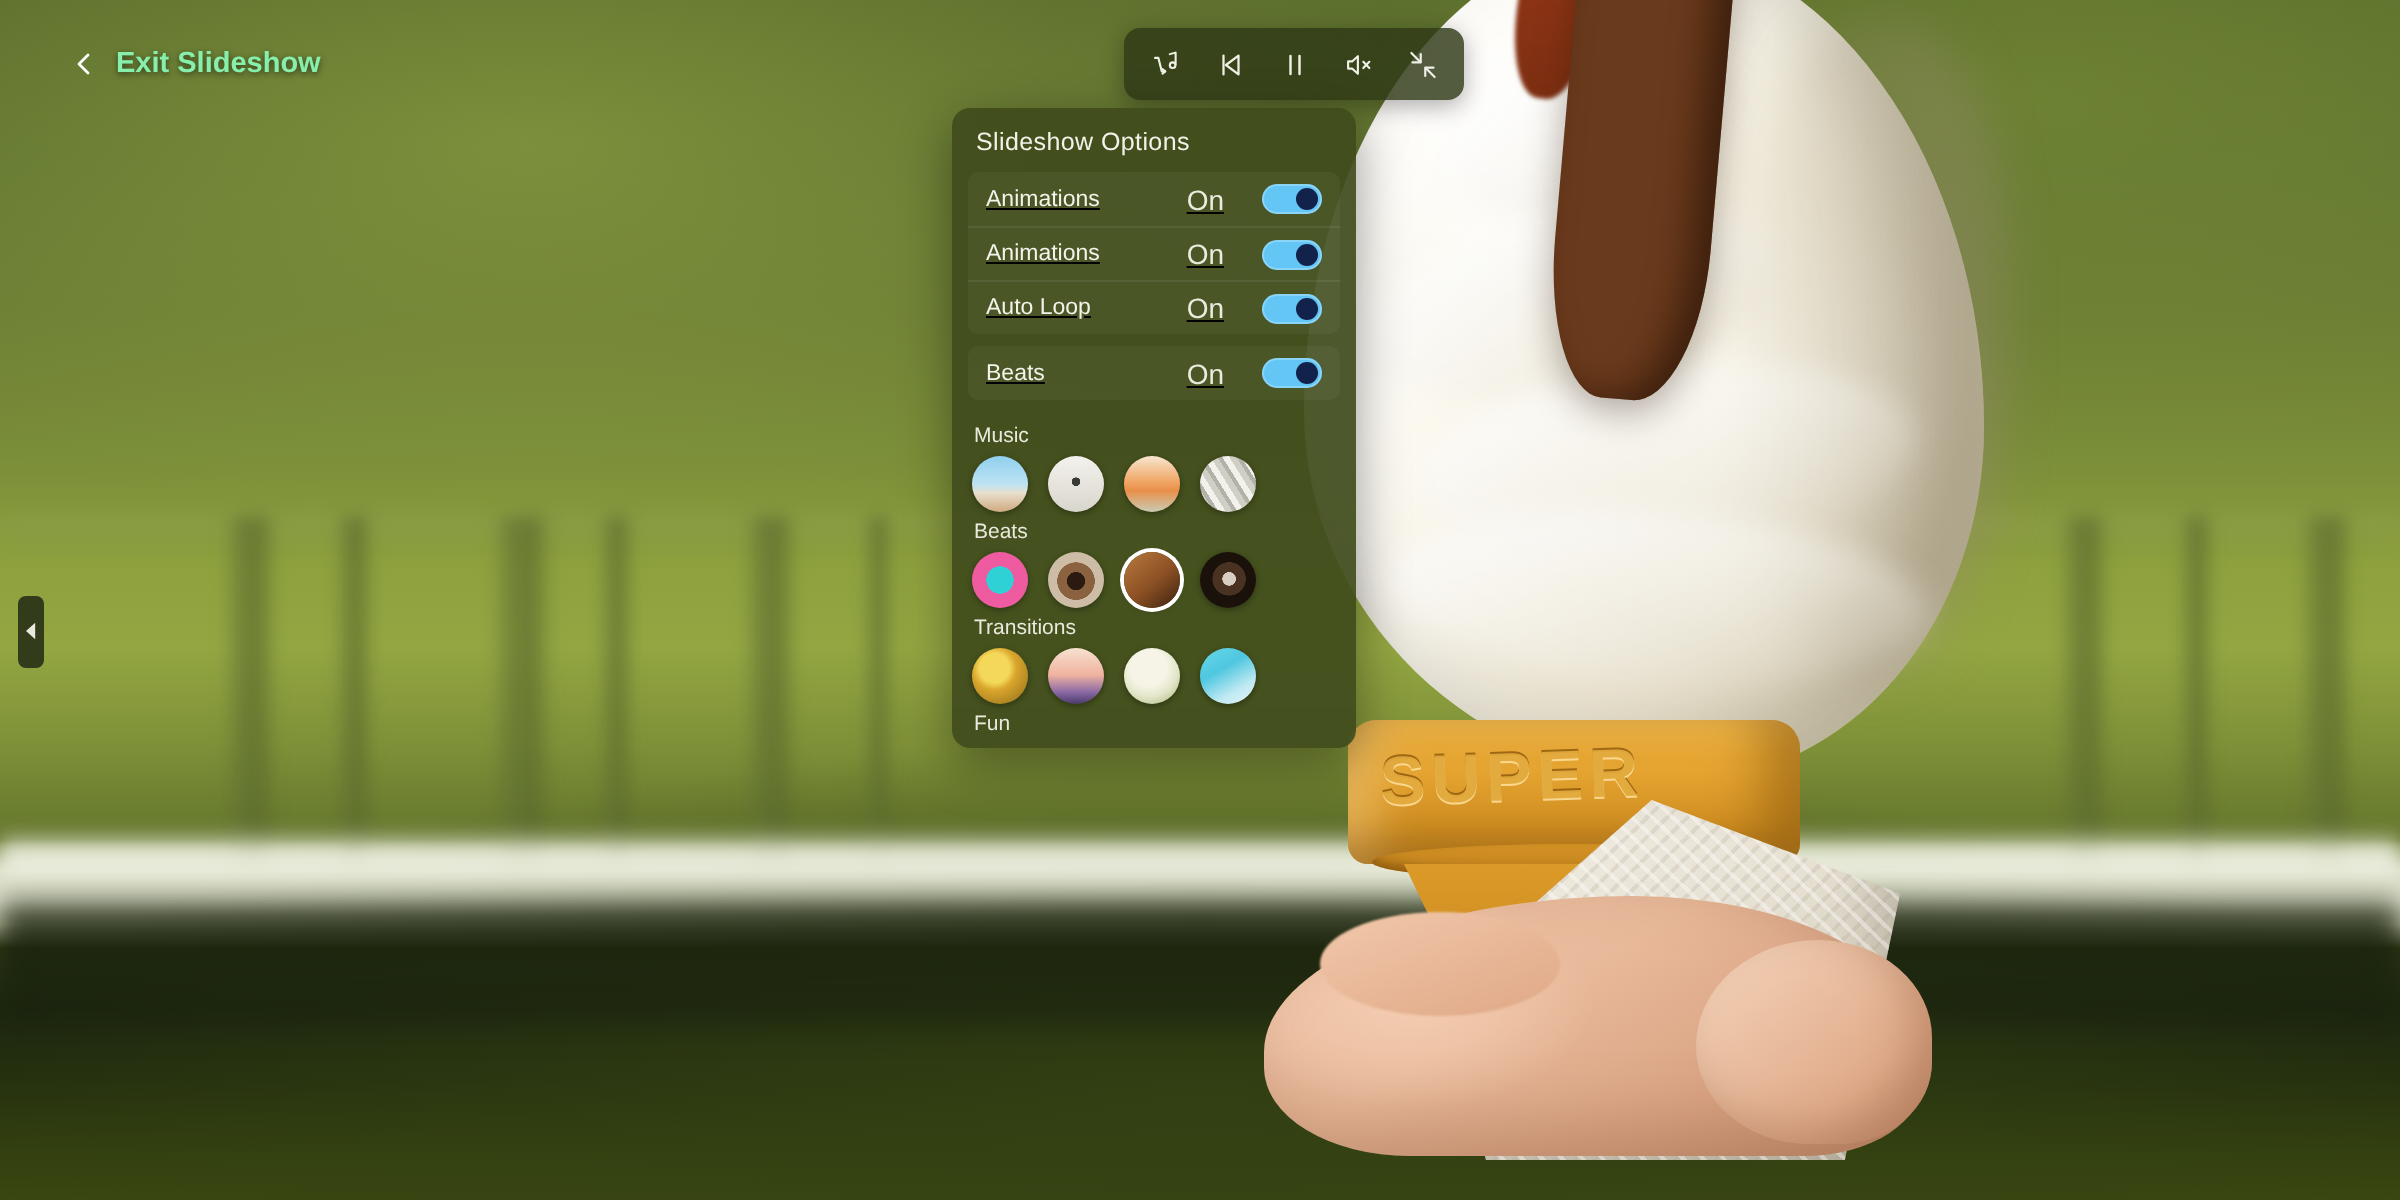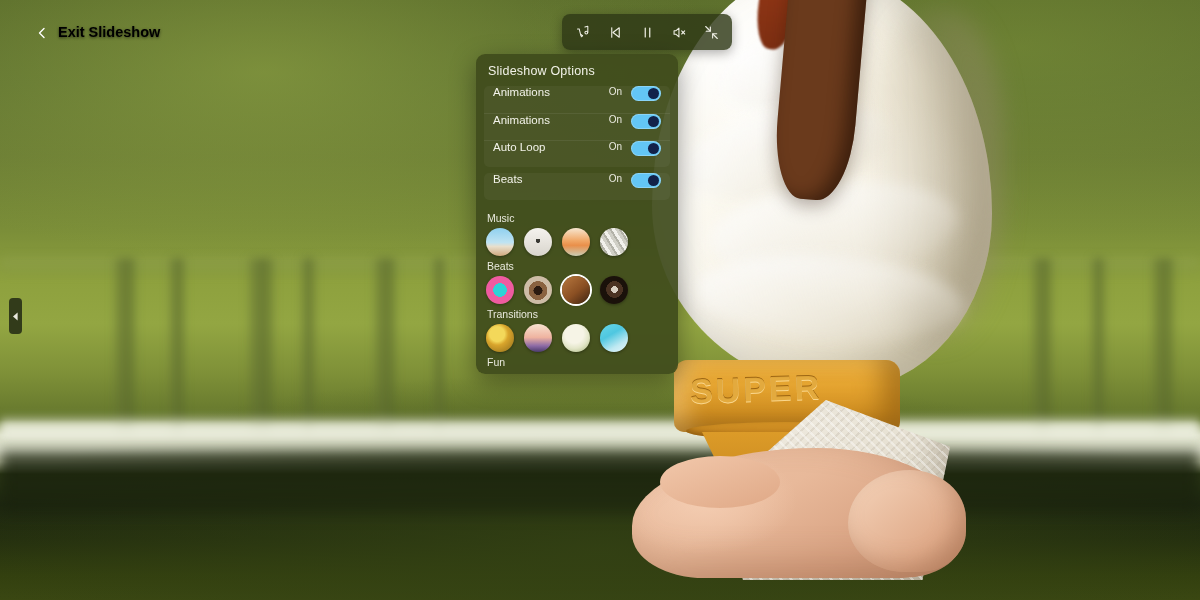--- a/index.html
+++ b/index.html
@@ -189,21 +189,21 @@
     border-radius: 40%;
     background: linear-gradient(180deg, #e0643a, #c44d28);
     filter: blur(1px);
   }
 
   
   .exit-slideshow {
     position: absolute; left: 28px; top: 20px;
     display: flex; align-items: center; gap: 10px;
     padding: 4px 8px;
-    color: #000000; font-size: 14.5px; font-weight: 700;
+    color: #86efac; font-size: 14.5px; font-weight: 700;
     text-shadow: 0 1px 3px rgba(0,0,0,.55);
     cursor: pointer; border-radius: 5px; text-align: center;
   }
   .exit-slideshow .chev { display: block; width: 12px; height: 12px; }
 
   .media-toolbar {
     position: absolute; left: 562px; top: 14px;
     display: flex; align-items: center; gap: 2px;
     padding: 5px 6px;
     background: rgba(46,56,22,.82);
@@ -238,27 +238,28 @@
     display: flex; flex-direction: column;
   }
   .panel-title {
     padding: 10px 12px 8px 12px;
     color: #f2f2e8; font-size: 12.5px; letter-spacing: .2px;
   }
   .panel-body { flex: 1; overflow: hidden; }
 
   .opt-group { background: rgba(255,255,255,.045); margin: 0 8px 6px 8px; border-radius: 5px; }
   .opt-row {
-    display: flex; align-items: flex-start;
+    display: flex; align-items: center;
     height: 27px; padding: 0 9px;
     cursor: pointer;
+    text-decoration: underline;
   }
   .opt-row + .opt-row { border-top: 1px solid rgba(255,255,255,.07); }
   .opt-label { flex: 1; color: #f3f3ea; font-size: 11.5px; }
-  .opt-state { color: #eaeadf; font-size: 10px; margin-right: 9px; }
+  .opt-state { color: #eaeadf; font-size: 14px; margin-right: 19px; }
 
   .switch {
     width: 30px; height: 15px; border-radius: 9px;
     background: #63c6f5; position: relative; flex: none;
     box-shadow: inset 0 0 0 1px rgba(255,255,255,.25);
   }
   .switch .knob {
     position: absolute; right: 2px; top: 2px;
     width: 11px; height: 11px; border-radius: 50%;
     background: #12224a;

